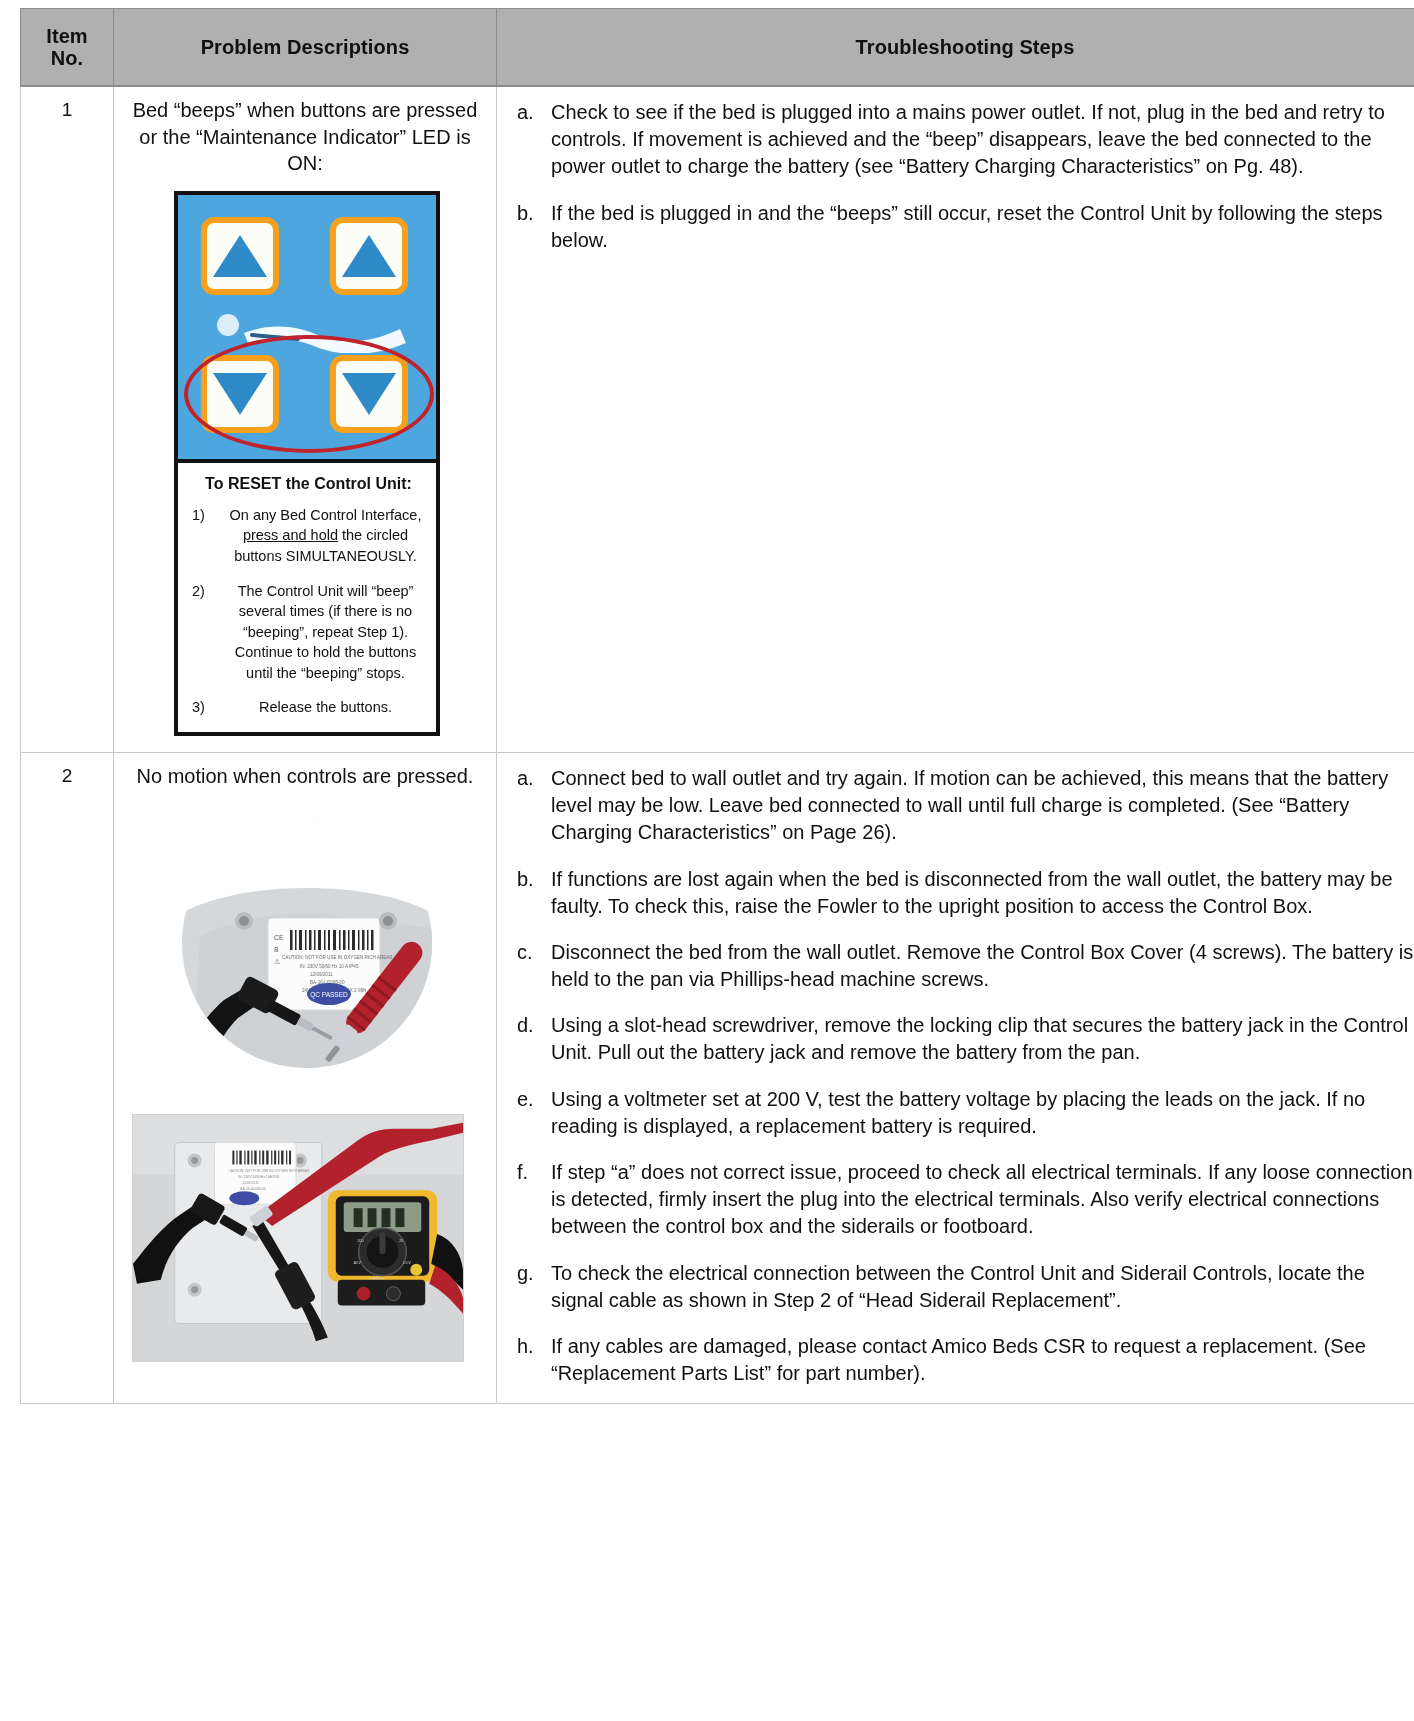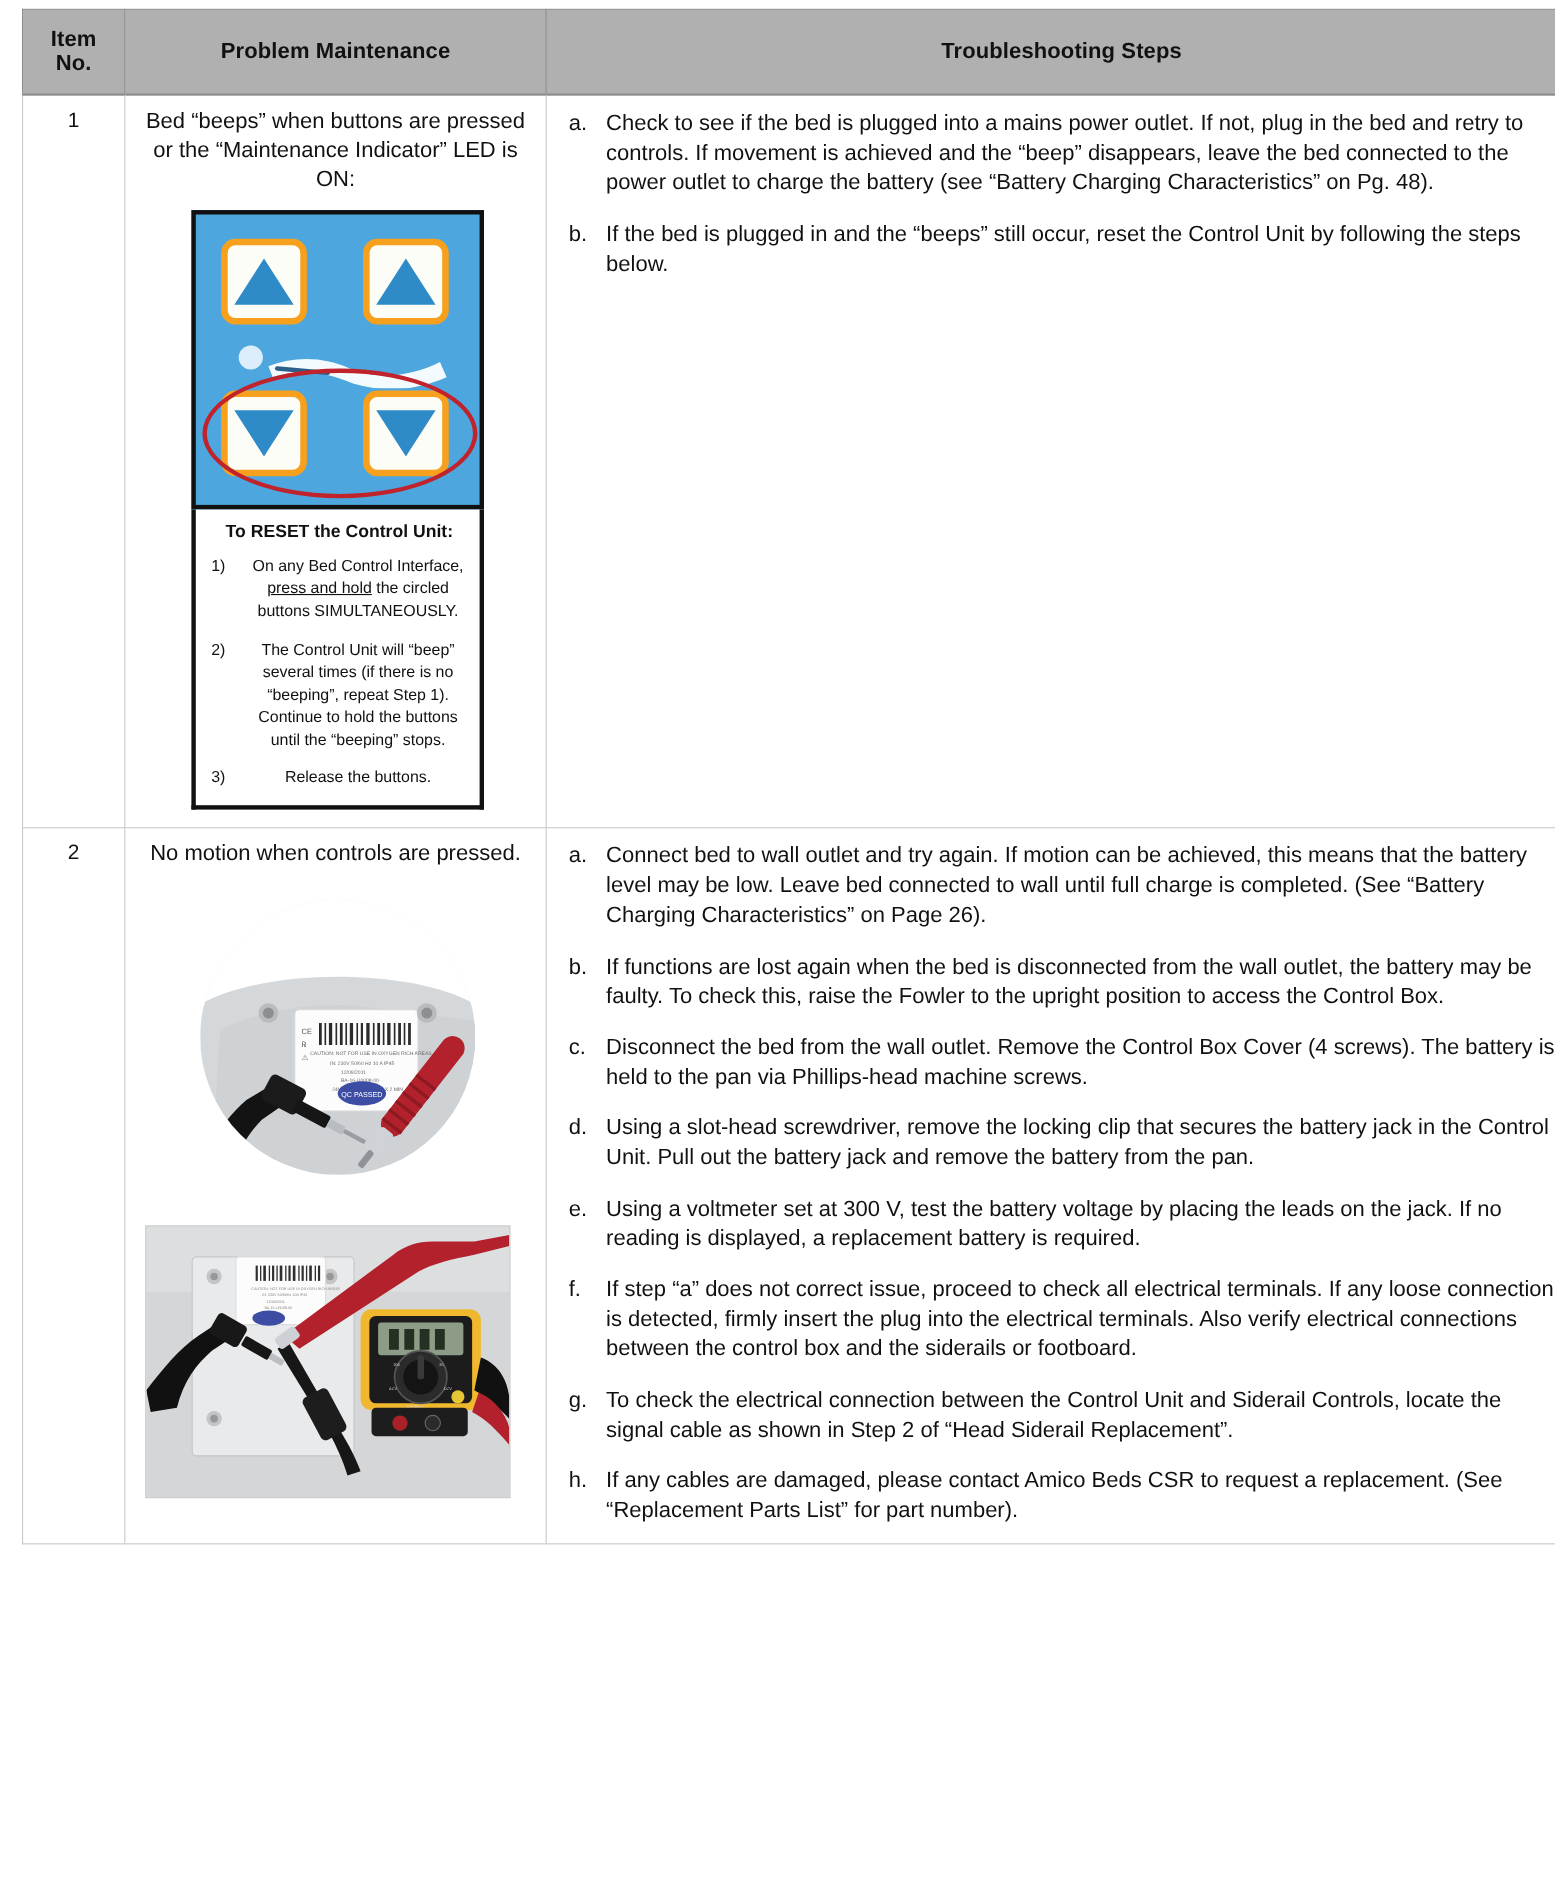--- a/index.html
+++ b/index.html
@@ -218,21 +218,21 @@
 <body>
 
 <div class="page">
   <table class="tshoot">
     <thead>
       <tr>
         <th class="col-item">
           <span>Item</span><br>
           <span>No.</span>
         </th>
-        <th class="col-prob">Problem Maintenance</th>
+        <th class="col-prob">Problem Descriptions</th>
         <th class="col-steps">Troubleshooting Steps</th>
       </tr>
     </thead>
     <tbody>
 
       <tr>
         <td class="itemno">1</td>
 
         <td class="prob">
           <p class="prob-text">Bed “beeps” when buttons are pressed or the “Maintenance Indicator” LED is ON:</p>
@@ -461,21 +461,21 @@
             <li>
               <span class="marker">c.</span>
               <span>Disconnect the bed from the wall outlet. Remove the Control Box Cover (4 screws). The battery is held to the pan via Phillips-head machine screws.</span>
             </li>
             <li>
               <span class="marker">d.</span>
               <span>Using a slot-head screwdriver, remove the locking clip that secures the battery jack in the Control Unit. Pull out the battery jack and remove the battery from the pan.</span>
             </li>
             <li>
               <span class="marker">e.</span>
-              <span>Using a voltmeter set at 300 V, test the battery voltage by placing the leads on the jack. If no reading is displayed, a replacement battery is required.</span>
+              <span>Using a voltmeter set at 200 V, test the battery voltage by placing the leads on the jack. If no reading is displayed, a replacement battery is required.</span>
             </li>
             <li>
               <span class="marker">f.</span>
               <span>If step “a” does not correct issue, proceed to check all electrical terminals. If any loose connection is detected, firmly insert the plug into the electrical terminals. Also verify electrical connections between the control box and the siderails or footboard.</span>
             </li>
             <li>
               <span class="marker">g.</span>
               <span>To check the electrical connection between the Control Unit and Siderail Controls, locate the signal cable as shown in Step 2 of “Head Siderail Replacement”.</span>
             </li>
             <li>

